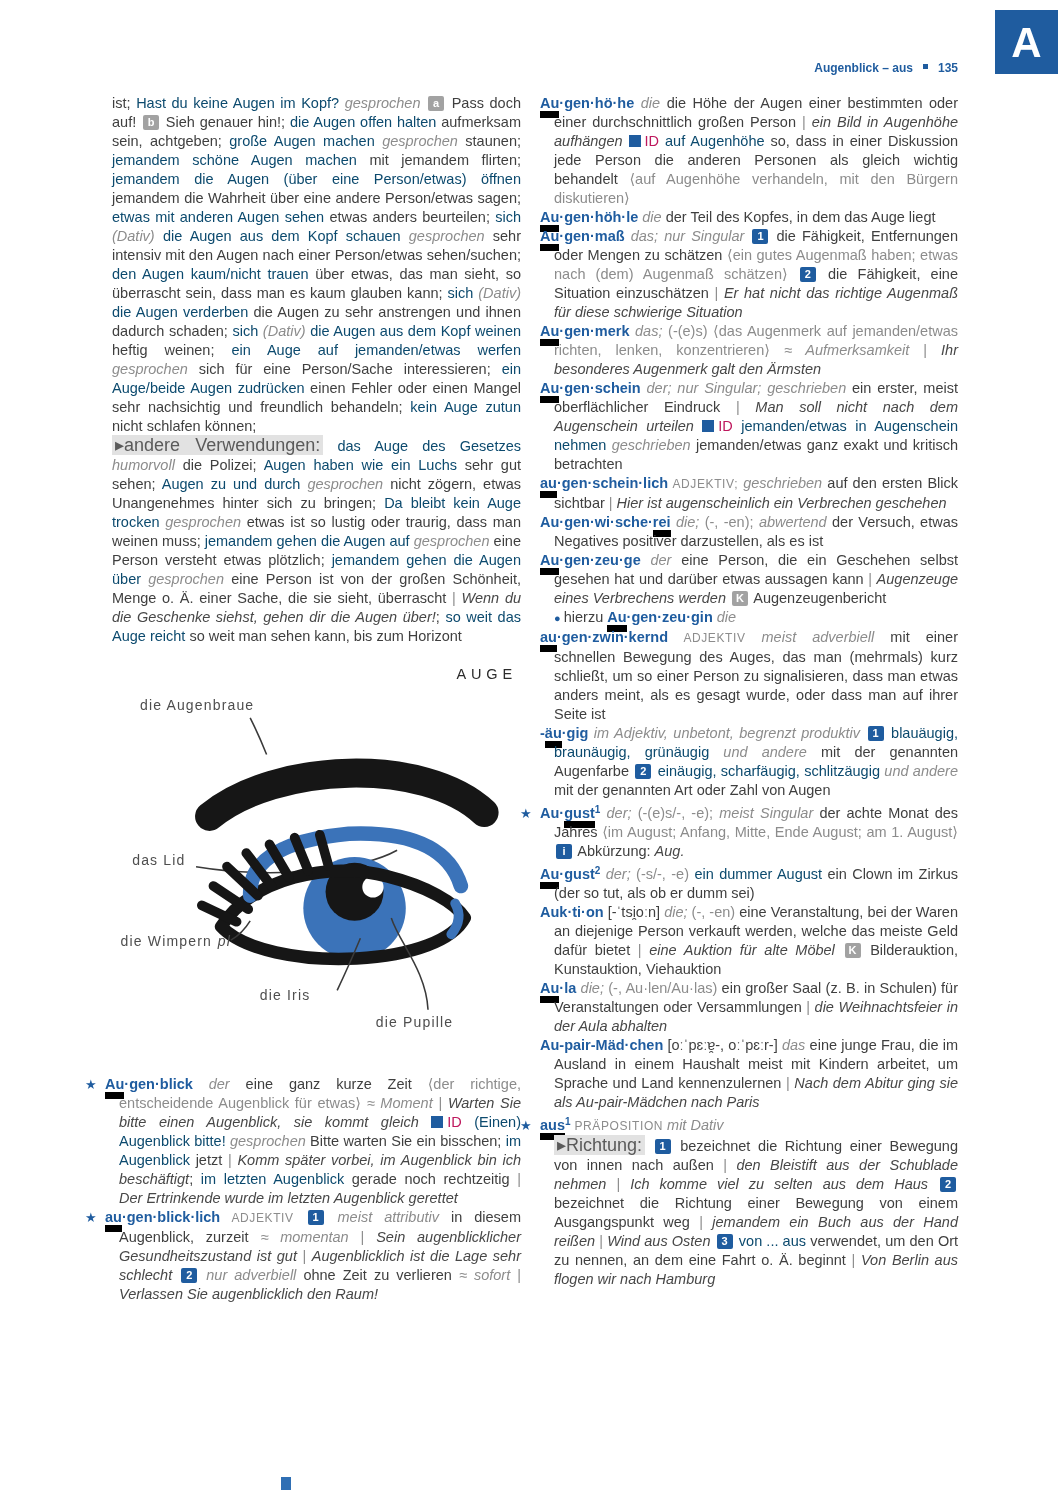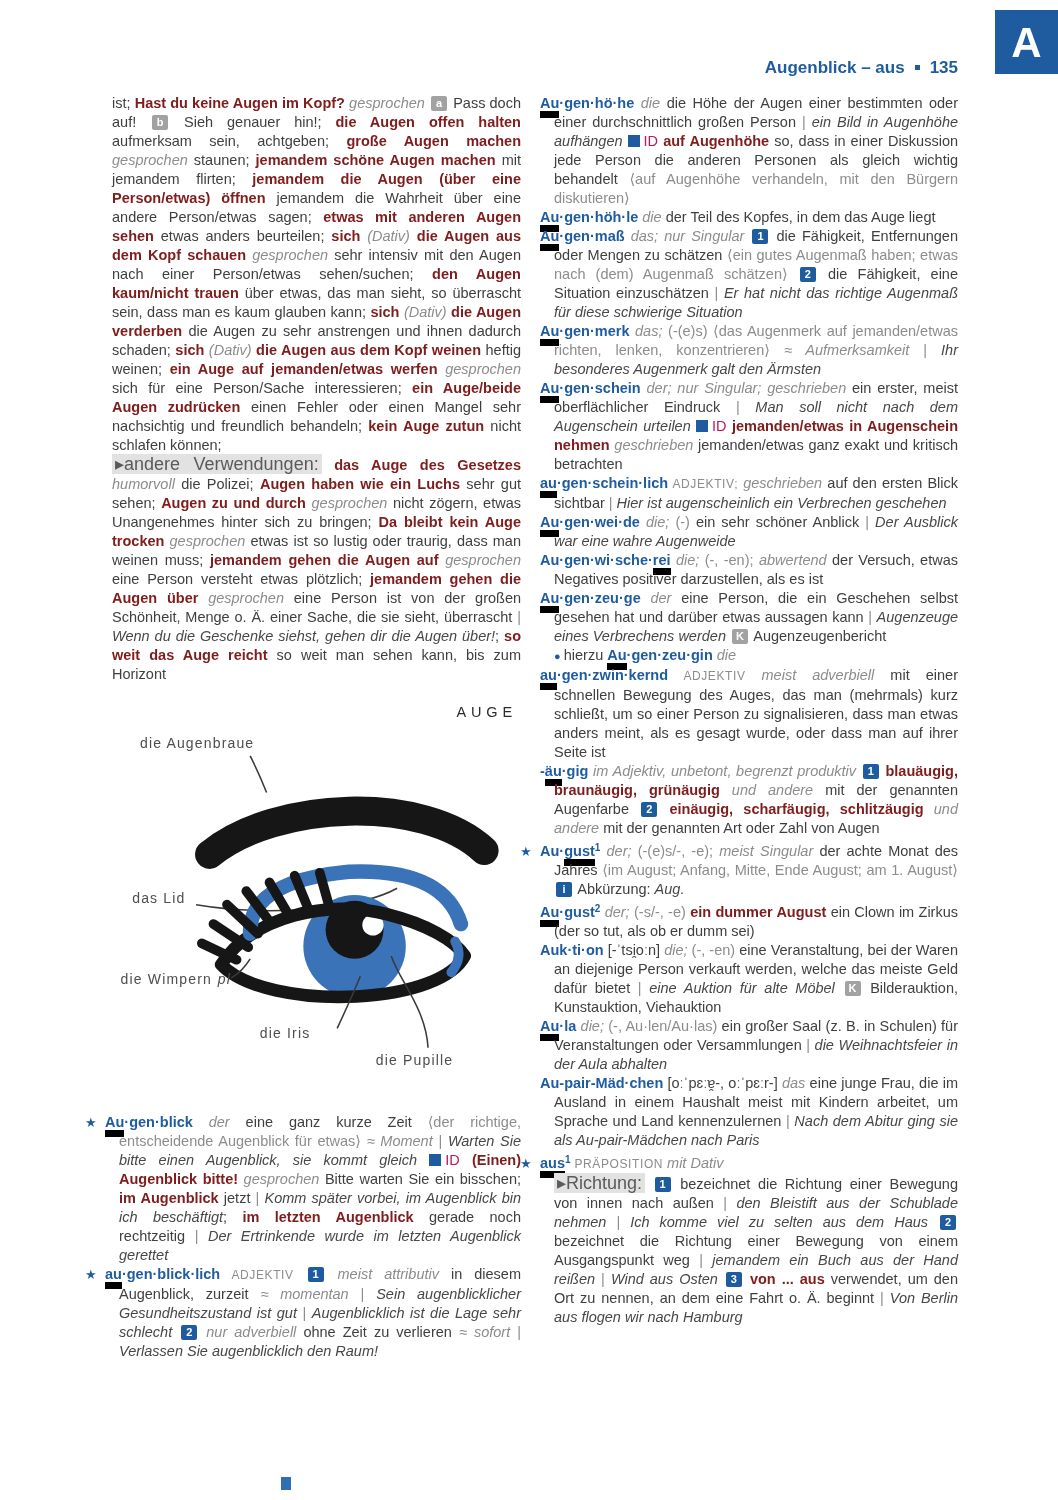--- a/index.html
+++ b/index.html
@@ -7,32 +7,32 @@
     width:1058px;height:1500px;background:#ffffff;position:relative;overflow:hidden;
     font-family:"Liberation Sans",sans-serif;font-size:14.5px;line-height:19px;color:#3f3f3f;
   }
   .letter-tab{
     position:absolute;top:10px;right:0;width:63px;height:64px;background:#1f5c9f;
     display:flex;align-items:center;justify-content:center;
     color:#fff;font-size:42px;font-weight:bold;
   }
   .running-head{
     position:absolute;top:58px;left:540px;width:418px;text-align:right;
-    color:#1f5c9f;font-weight:bold;font-size:17px;line-height:20px;
+    color:#1f5c9f;font-weight:bold;font-size:12px;line-height:20px;
   }
   .head-sq{display:inline-block;width:5px;height:5px;background:#1f5c9f;margin:0 10px;vertical-align:3px;}
   .col{position:absolute;top:94px;text-align:justify;}
   #col-left{left:105px;width:416px;}
   #col-right{left:540px;width:418px;}
   .para{margin:0;padding-left:14px;text-indent:-14px;}
   .para.cont{padding-left:7px;text-indent:0;}
   .para.starred{text-indent:-34px;}
   .r-star{display:inline-block;width:20px;color:#1f5c9f;font-size:13px;text-indent:0;}
   .r-n{}
-  .r-b{color:#7f1d1d;font-weight:bold;}
+  .r-b{color:#0c4a6e;font-weight:normal;}
   .r-i{color:#8c8c8c;font-style:italic;}
   .r-g{color:#8c8c8c;}
   .r-ex{color:#474747;font-style:italic;}
   .r-hw{color:#1f5c9f;font-weight:bold;}
   .r-hwu{color:#1f5c9f;font-weight:bold;border-bottom:7px solid #000000;}
   .r-hws{color:#1f5c9f;font-weight:bold;font-size:10px;vertical-align:5px;}
   .r-pos{color:#8c8c8c;font-size:12px;letter-spacing:0.6px;}
   .r-blue{color:#be185d;font-weight:normal;}
   .r-lbl{background:#e2e2e2;color:#5a5a5a;font-size:18px;padding:0 3px;}
   .r-dot{color:#1f5c9f;font-size:11px;}
@@ -114,21 +114,20 @@
 </div>
 
 <div id="col-right" class="col">
   <div>
       <p class="para"><span class="r-hwu">Au</span><span class="r-hw">·gen·hö·he</span><span class="r-i"> die </span><span class="r-n">die Höhe der Augen einer bestimmten oder einer durchschnittlich großen Person </span><span class="r-g">| </span><span class="r-ex">ein Bild in Augenhöhe aufhängen </span><span class="r-bsq"></span><span class="r-blue">ID </span><span class="r-b">auf Augenhöhe</span><span class="r-n"> so, dass in einer Diskussion jede Person die anderen Personen als gleich wichtig behandelt </span><span class="r-g">⟨auf Augenhöhe verhandeln, mit den Bürgern diskutieren⟩</span></p>
       <p class="para"><span class="r-hwu">Au</span><span class="r-hw">·gen·höh·le</span><span class="r-i"> die </span><span class="r-n">der Teil des Kopfes, in dem das Auge liegt</span></p>
       <p class="para"><span class="r-hwu">Au</span><span class="r-hw">·gen·maß</span><span class="r-i"> das; nur Singular </span><span class="r-nsq">1</span><span class="r-n"> die Fähigkeit, Entfernungen oder Mengen zu schätzen </span><span class="r-g">⟨ein gutes Augenmaß haben; etwas nach (dem) Augenmaß schätzen⟩ </span><span class="r-nsq">2</span><span class="r-n"> die Fähigkeit, eine Situation einzuschätzen </span><span class="r-g">| </span><span class="r-ex">Er hat nicht das richtige Augenmaß für diese schwierige Situation</span></p>
       <p class="para"><span class="r-hwu">Au</span><span class="r-hw">·gen·merk</span><span class="r-i"> das; </span><span class="r-g">(-(e)s) ⟨das Augenmerk auf jemanden/etwas richten, lenken, konzentrieren⟩ </span><span class="r-i">≈ Aufmerksamkeit </span><span class="r-g">| </span><span class="r-ex">Ihr besonderes Augenmerk galt den Ärmsten</span></p>
       <p class="para"><span class="r-hwu">Au</span><span class="r-hw">·gen·schein</span><span class="r-i"> der; nur Singular; geschrieben </span><span class="r-n">ein erster, meist oberflächlicher Eindruck </span><span class="r-g">| </span><span class="r-ex">Man soll nicht nach dem Augenschein urteilen </span><span class="r-bsq"></span><span class="r-blue">ID </span><span class="r-b">jemanden/etwas in Augenschein nehmen</span><span class="r-i"> geschrieben </span><span class="r-n">jemanden/etwas ganz exakt und kritisch betrachten</span></p>
       <p class="para"><span class="r-hwu">au</span><span class="r-hw">·gen·schein·lich</span><span class="r-pos"> ADJEKTIV; </span><span class="r-i">geschrieben </span><span class="r-n">auf den ersten Blick sichtbar </span><span class="r-g">| </span><span class="r-ex">Hier ist augenscheinlich ein Verbrechen geschehen</span></p>
-      <p class="para"><span class="r-hwu">Au</span><span class="r-hw">·gen·wei·de</span><span class="r-i"> die; </span><span class="r-g">(-) </span><span class="r-n">ein sehr schöner Anblick </span><span class="r-g">| </span><span class="r-ex">Der Ausblick war eine wahre Augenweide</span></p>
       <p class="para"><span class="r-hw">Au·gen·wi·sche·</span><span class="r-hwu">rei</span><span class="r-i"> die; </span><span class="r-g">(-, -en); </span><span class="r-i">abwertend </span><span class="r-n">der Versuch, etwas Negatives positiver darzustellen, als es ist</span></p>
       <p class="para"><span class="r-hwu">Au</span><span class="r-hw">·gen·zeu·ge</span><span class="r-i"> der </span><span class="r-n">eine Person, die ein Geschehen selbst gesehen hat und darüber etwas aussagen kann </span><span class="r-g">| </span><span class="r-ex">Augenzeuge eines Verbrechens werden </span><span class="r-ksq">K</span><span class="r-n"> Augenzeugenbericht</span><br><span class="r-dot">● </span><span class="r-n">hierzu </span><span class="r-hwu">Au</span><span class="r-hw">·gen·zeu·gin</span><span class="r-i"> die</span></p>
       <p class="para"><span class="r-hwu">au</span><span class="r-hw">·gen·zwin·kernd</span><span class="r-pos"> ADJEKTIV </span><span class="r-i">meist adverbiell </span><span class="r-n">mit einer schnellen Bewegung des Auges, das man (mehrmals) kurz schließt, um so einer Person zu signalisieren, dass man etwas anders meint, als es gesagt wurde, oder dass man auf ihrer Seite ist</span></p>
       <p class="para"><span class="r-hw">-</span><span class="r-hwu">äu</span><span class="r-hw">·gig</span><span class="r-i"> im Adjektiv, unbetont, begrenzt produktiv </span><span class="r-nsq">1</span><span class="r-b"> blauäugig, braunäugig, grünäugig </span><span class="r-i">und andere </span><span class="r-n">mit der genannten Augenfarbe </span><span class="r-nsq">2</span><span class="r-b"> einäugig, scharfäugig, schlitzäugig </span><span class="r-i">und andere </span><span class="r-n">mit der genannten Art oder Zahl von Augen</span></p>
       <p class="para starred"><span class="r-star">★</span><span class="r-hw">Au·</span><span class="r-hwu">gust</span><span class="r-hws">1</span><span class="r-i"> der; </span><span class="r-g">(-(e)s/-, -e); </span><span class="r-i">meist Singular </span><span class="r-n">der achte Monat des Jahres </span><span class="r-g">⟨im August; Anfang, Mitte, Ende August; am 1. August⟩ </span><span class="r-isq">i</span><span class="r-n"> Abkürzung: </span><span class="r-ex">Aug.</span></p>
       <p class="para"><span class="r-hwu">Au</span><span class="r-hw">·gust</span><span class="r-hws">2</span><span class="r-i"> der; </span><span class="r-g">(-s/-, -e) </span><span class="r-b">ein dummer August</span><span class="r-n"> ein Clown im Zirkus (der so tut, als ob er dumm sei)</span></p>
       <p class="para"><span class="r-hw">Auk·ti·on</span><span class="r-n"> [-ˈtsi̯oːn] </span><span class="r-i">die; </span><span class="r-g">(-, -en) </span><span class="r-n">eine Veranstaltung, bei der Waren an diejenige Person verkauft werden, welche das meiste Geld dafür bietet </span><span class="r-g">| </span><span class="r-ex">eine Auktion für alte Möbel </span><span class="r-ksq">K</span><span class="r-n"> Bilderauktion, Kunstauktion, Viehauktion</span></p>
       <p class="para"><span class="r-hwu">Au</span><span class="r-hw">·la</span><span class="r-i"> die; </span><span class="r-g">(-, Au·len/Au·las) </span><span class="r-n">ein großer Saal (z. B. in Schulen) für Veranstaltungen oder Versammlungen </span><span class="r-g">| </span><span class="r-ex">die Weihnachtsfeier in der Aula abhalten</span></p>
       <p class="para"><span class="r-hw">Au-pair-Mäd·chen</span><span class="r-n"> [oːˈpɛːɐ̯-, oːˈpɛːr-] </span><span class="r-i">das </span><span class="r-n">eine junge Frau, die im Ausland in einem Haushalt meist mit Kindern arbeitet, um Sprache und Land kennenzulernen </span><span class="r-g">| </span><span class="r-ex">Nach dem Abitur ging sie als Au-pair-Mädchen nach Paris</span></p>
       <p class="para starred"><span class="r-star">★</span><span class="r-hwu">aus</span><span class="r-hws">1</span><span class="r-pos"> PRÄPOSITION </span><span class="r-i">mit Dativ</span><br><span class="r-lbl">▸Richtung:</span><span class="r-n"> </span><span class="r-nsq">1</span><span class="r-n"> bezeichnet die Richtung einer Bewegung von innen nach außen </span><span class="r-g">| </span><span class="r-ex">den Bleistift aus der Schublade nehmen </span><span class="r-g">| </span><span class="r-ex">Ich komme viel zu selten aus dem Haus </span><span class="r-nsq">2</span><span class="r-n"> bezeichnet die Richtung einer Bewegung von einem Ausgangspunkt weg </span><span class="r-g">| </span><span class="r-ex">jemandem ein Buch aus der Hand reißen </span><span class="r-g">| </span><span class="r-ex">Wind aus Osten </span><span class="r-nsq">3</span><span class="r-b"> von ... aus</span><span class="r-n"> verwendet, um den Ort zu nennen, an dem eine Fahrt o. Ä. beginnt </span><span class="r-g">| </span><span class="r-ex">Von Berlin aus flogen wir nach Hamburg</span></p>

